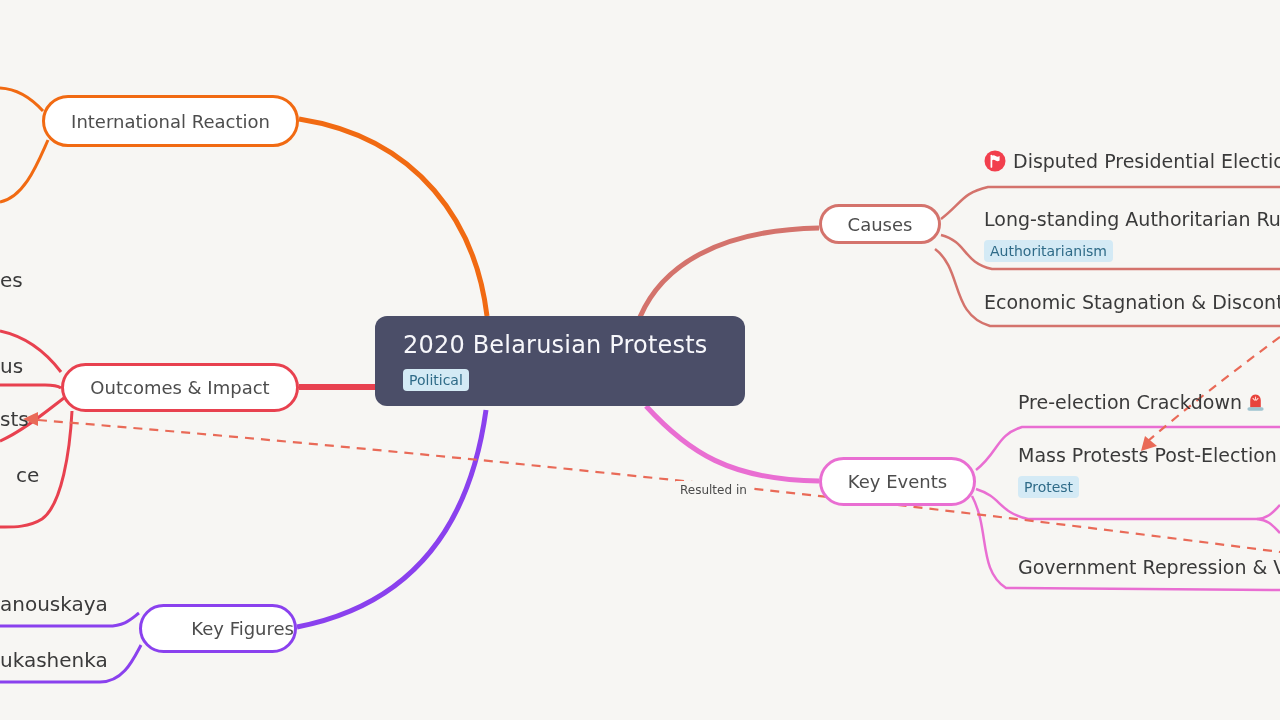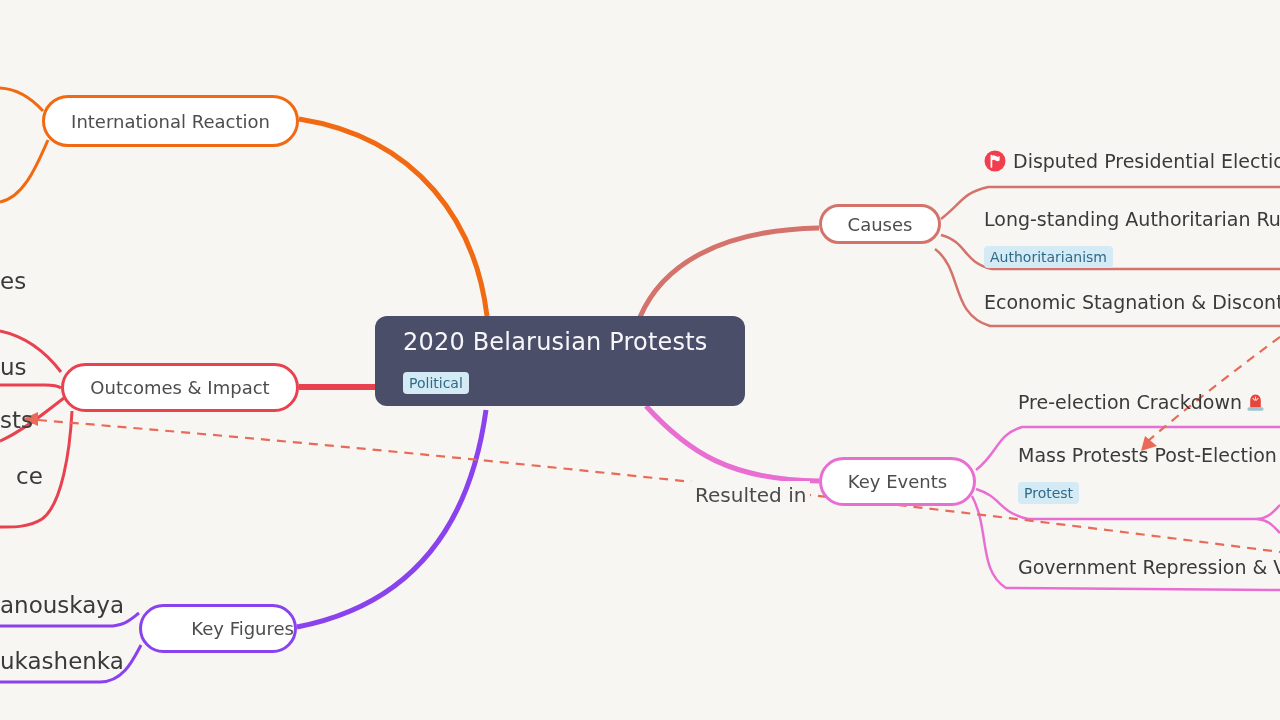--- a/index.html
+++ b/index.html
@@ -21,32 +21,32 @@
   .node-keyfigures{left:139px;top:604px;width:158px;height:49px;border:3.5px solid #8a41ee;justify-content:flex-end;}
   .central{
     left:375px;top:316px;width:370px;height:90px;z-index:3;
     background:#4b4e68;border-radius:12px;
     display:flex;flex-direction:column;justify-content:center;align-items:flex-start;
     padding:0 28px;box-sizing:border-box;position:absolute;
   }
   .central .title{color:#f7f7fb;font-size:24px;letter-spacing:.2px;white-space:nowrap;}
   .tag{
     display:inline-block;background:#d4eaf5;color:#2f6b88;
-    font-size:14px;line-height:1;padding:4px 6px;border-radius:4px;margin-top:16px;
+    font-size:14px;line-height:1;padding:4px 6px;border-radius:4px;margin-top:10px;
     white-space:nowrap;
   }
   .child{
     position:absolute;z-index:2;color:#3a3a3a;font-size:19px;white-space:nowrap;
     display:flex;flex-direction:column;align-items:flex-start;
   }
   .child .row{display:flex;align-items:center;gap:7px;}
-  .fragment{position:absolute;z-index:2;color:#3a3a3a;font-size:23px;white-space:nowrap;}
+  .fragment{position:absolute;z-index:2;color:#3a3a3a;font-size:20px;white-space:nowrap;}
   .edge-label{
-    position:absolute;z-index:2;left:691px;top:481px;
-    background:#f7f6f3;color:#4a4a4a;font-size:20px;padding:2px 4px;white-space:nowrap;
+    position:absolute;z-index:2;left:676px;top:481px;
+    background:#f7f6f3;color:#4a4a4a;font-size:12px;padding:2px 4px;white-space:nowrap;
   }
   .icon{display:inline-flex;flex:0 0 auto;}
 </style>
 </head>
 <body>
 
 <svg id="edges" width="1280" height="720" viewBox="0 0 1280 720">
 
   <g stroke="#f16a12" fill="none">
     <path d="M 299 119 C 420 138, 476 225, 487 316" stroke-width="5"></path>

